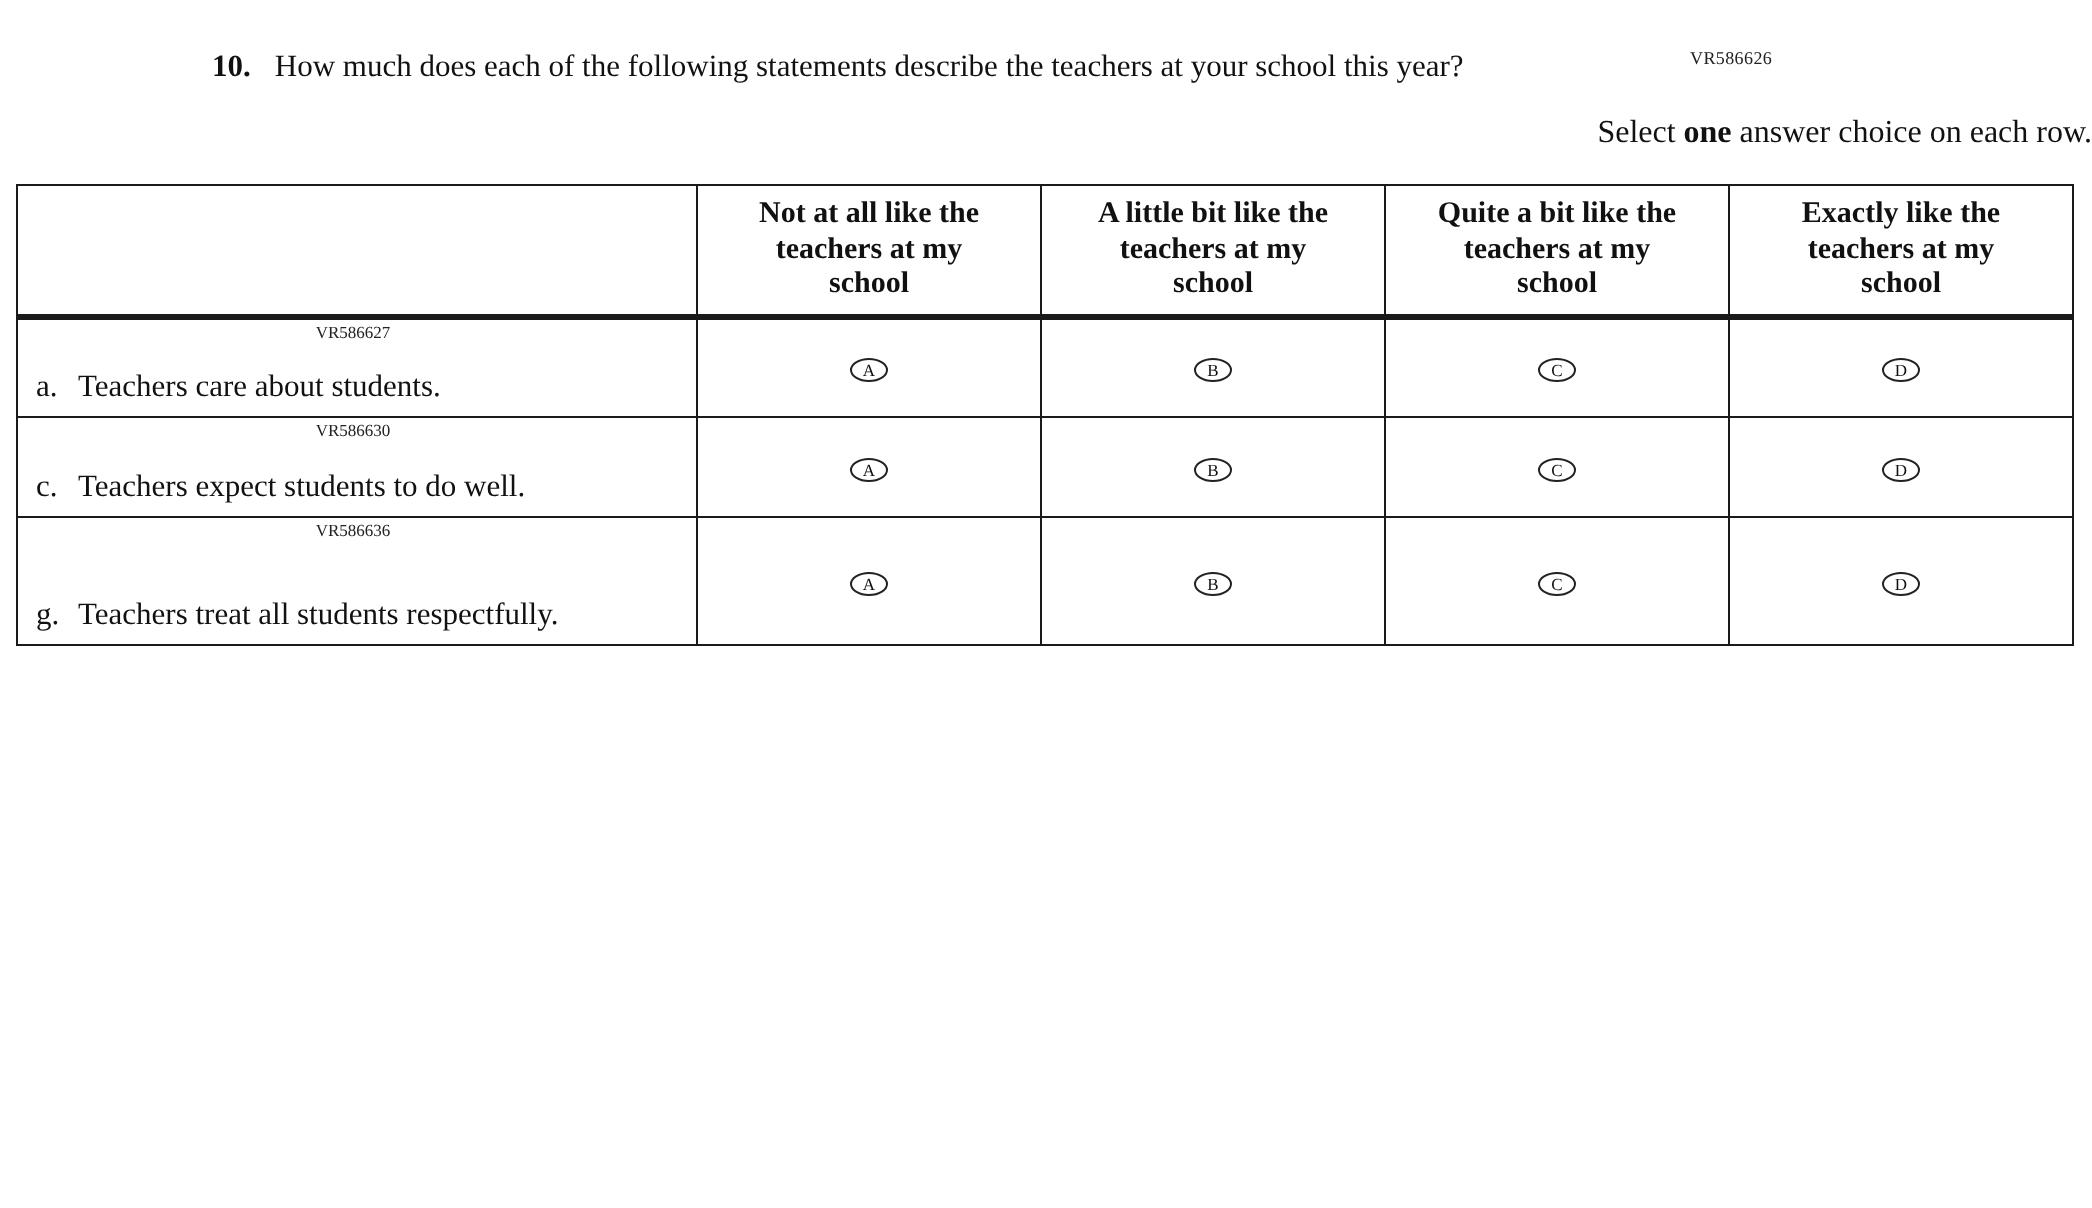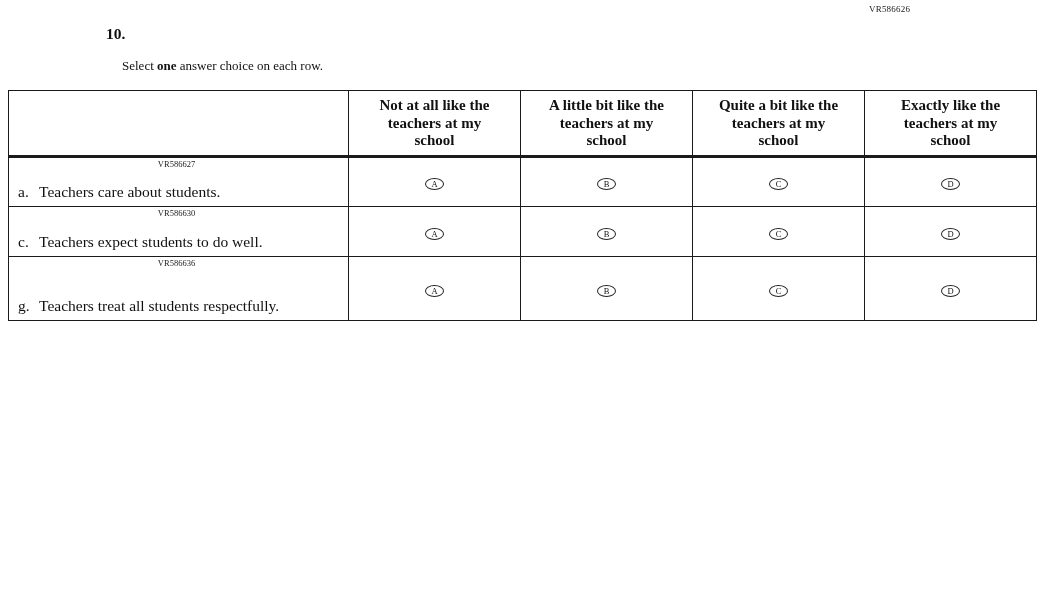--- a/index.html
+++ b/index.html
@@ -8,43 +8,43 @@
     position: relative;
     width: 1046px;
     height: 604px;
     background: #ffffff;
     font-family: "Liberation Serif", "DejaVu Serif", serif;
     color: #111111;
     overflow: hidden;
   }
   .page-code {
     position: absolute;
-    top: 4px;
+    top: 24px;
     left: 845px;
     font-size: 9px;
     letter-spacing: 0.2px;
     color: #222;
-    margin-left: 24px;
   }
   .question {
     display: flex;
     margin: 24px 0 0 106px;
     max-width: 720px;
     font-size: 15.5px;
     line-height: 1.3;
   }
   .q-number {
     font-weight: bold;
     margin-right: 12px;
     white-space: nowrap;
   }
   .q-text { max-width: 672px; }
   .instruction {
     margin: 14px 0 0 122px;
-    font-size: 13px;
+    font-size: 16px;
+    text-align: right;
   }
   .instruction .bold { font-weight: bold; }
   table.survey {
     border-collapse: collapse;
     margin: 16px 0 16px 8px;
     width: 890px;
     table-layout: fixed;
   }
   table.survey col.c-stmt { width: 340px; }
   table.survey col.c-opt  { width: 172px; }
@@ -110,20 +110,21 @@
 </style>
 </head>
 <body>
 
 <div class="page">
 
   <div class="page-code">VR586626</div>
 
   <div class="question">
     <span class="q-number">10.</span>
+    <span class="q-text">How much does each of the following statements describe the teachers at your school this year?</span>
   </div>
 
   <div class="instruction">
     <span>Select </span><span class="bold">one</span><span> answer choice on each row.</span>
   </div>
 
   <table class="survey">
     <colgroup>
       <col class="c-stmt">
         <col class="c-opt">

